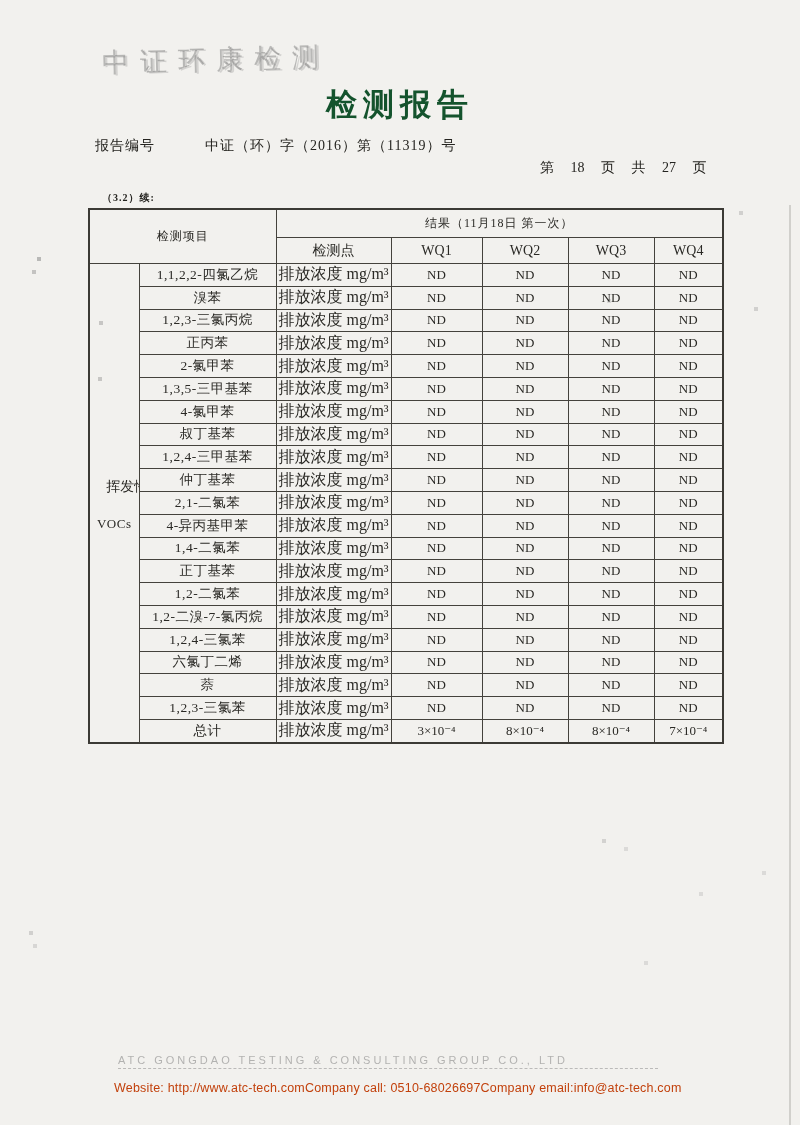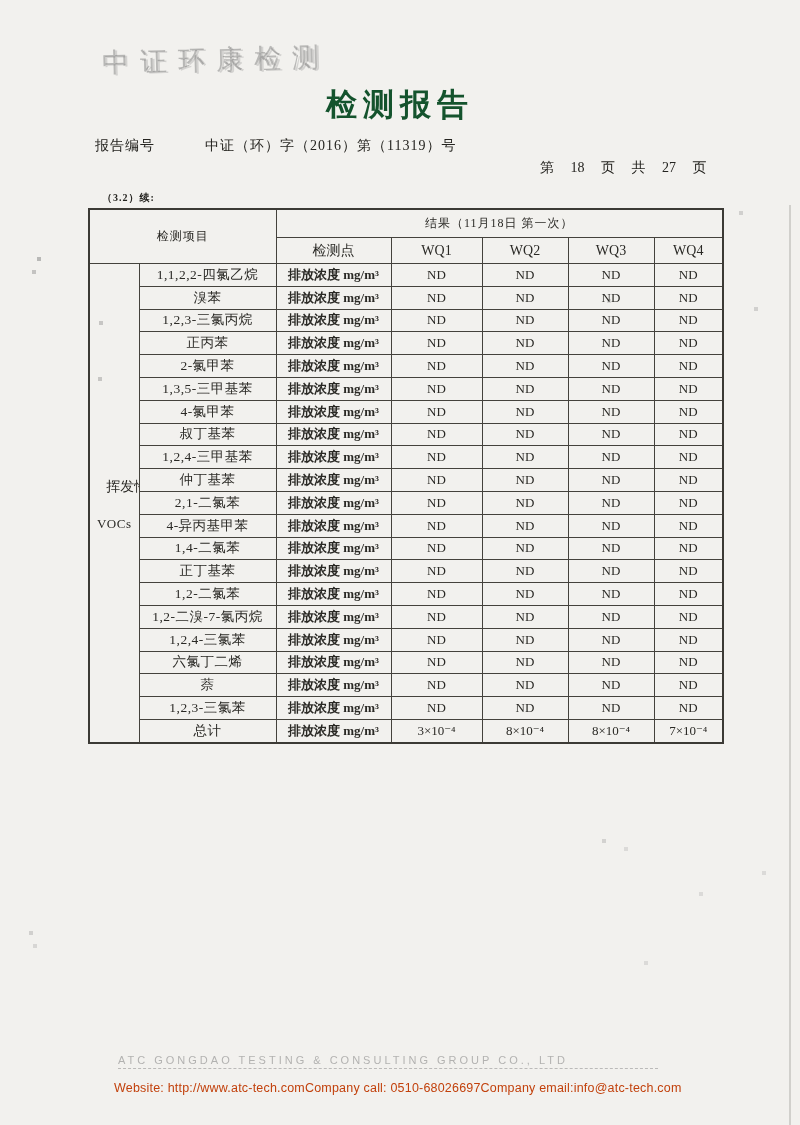--- a/index.html
+++ b/index.html
@@ -64,21 +64,21 @@
     text-align:center; vertical-align:middle;
     padding:0 2px;
     overflow:hidden; white-space:nowrap;
   }
   table.results { border:2px solid #3c3a35; }
   tr.hdr1 th { height:27px; font-size:12px; font-weight:400; letter-spacing:1px; }
   tr.hdr2 th { height:25px; font-size:14px; font-weight:400; }
   th.item-head { font-size:14px; letter-spacing:2px; font-weight:400;margin-top:12px; }
   tbody td { height:21.8px; }
   td.c-name { font-size:13.5px; letter-spacing:0.5px; }
-  td.c-point { font-size:13px;font-weight:bold; }
+  td.c-point { font-size:16px; }
   td.c-val { font-size:13px; }
   td.group-cell { vertical-align:middle; }
   .vtext {
     width:16px; margin:0 auto;
     word-break:break-all; line-height:1.85;
     font-size:14px; text-align:center;
   }
   .vocs { font-size:13px; margin-top:16px; text-align:center; letter-spacing:0.5px; }
 
   .footer-company {

